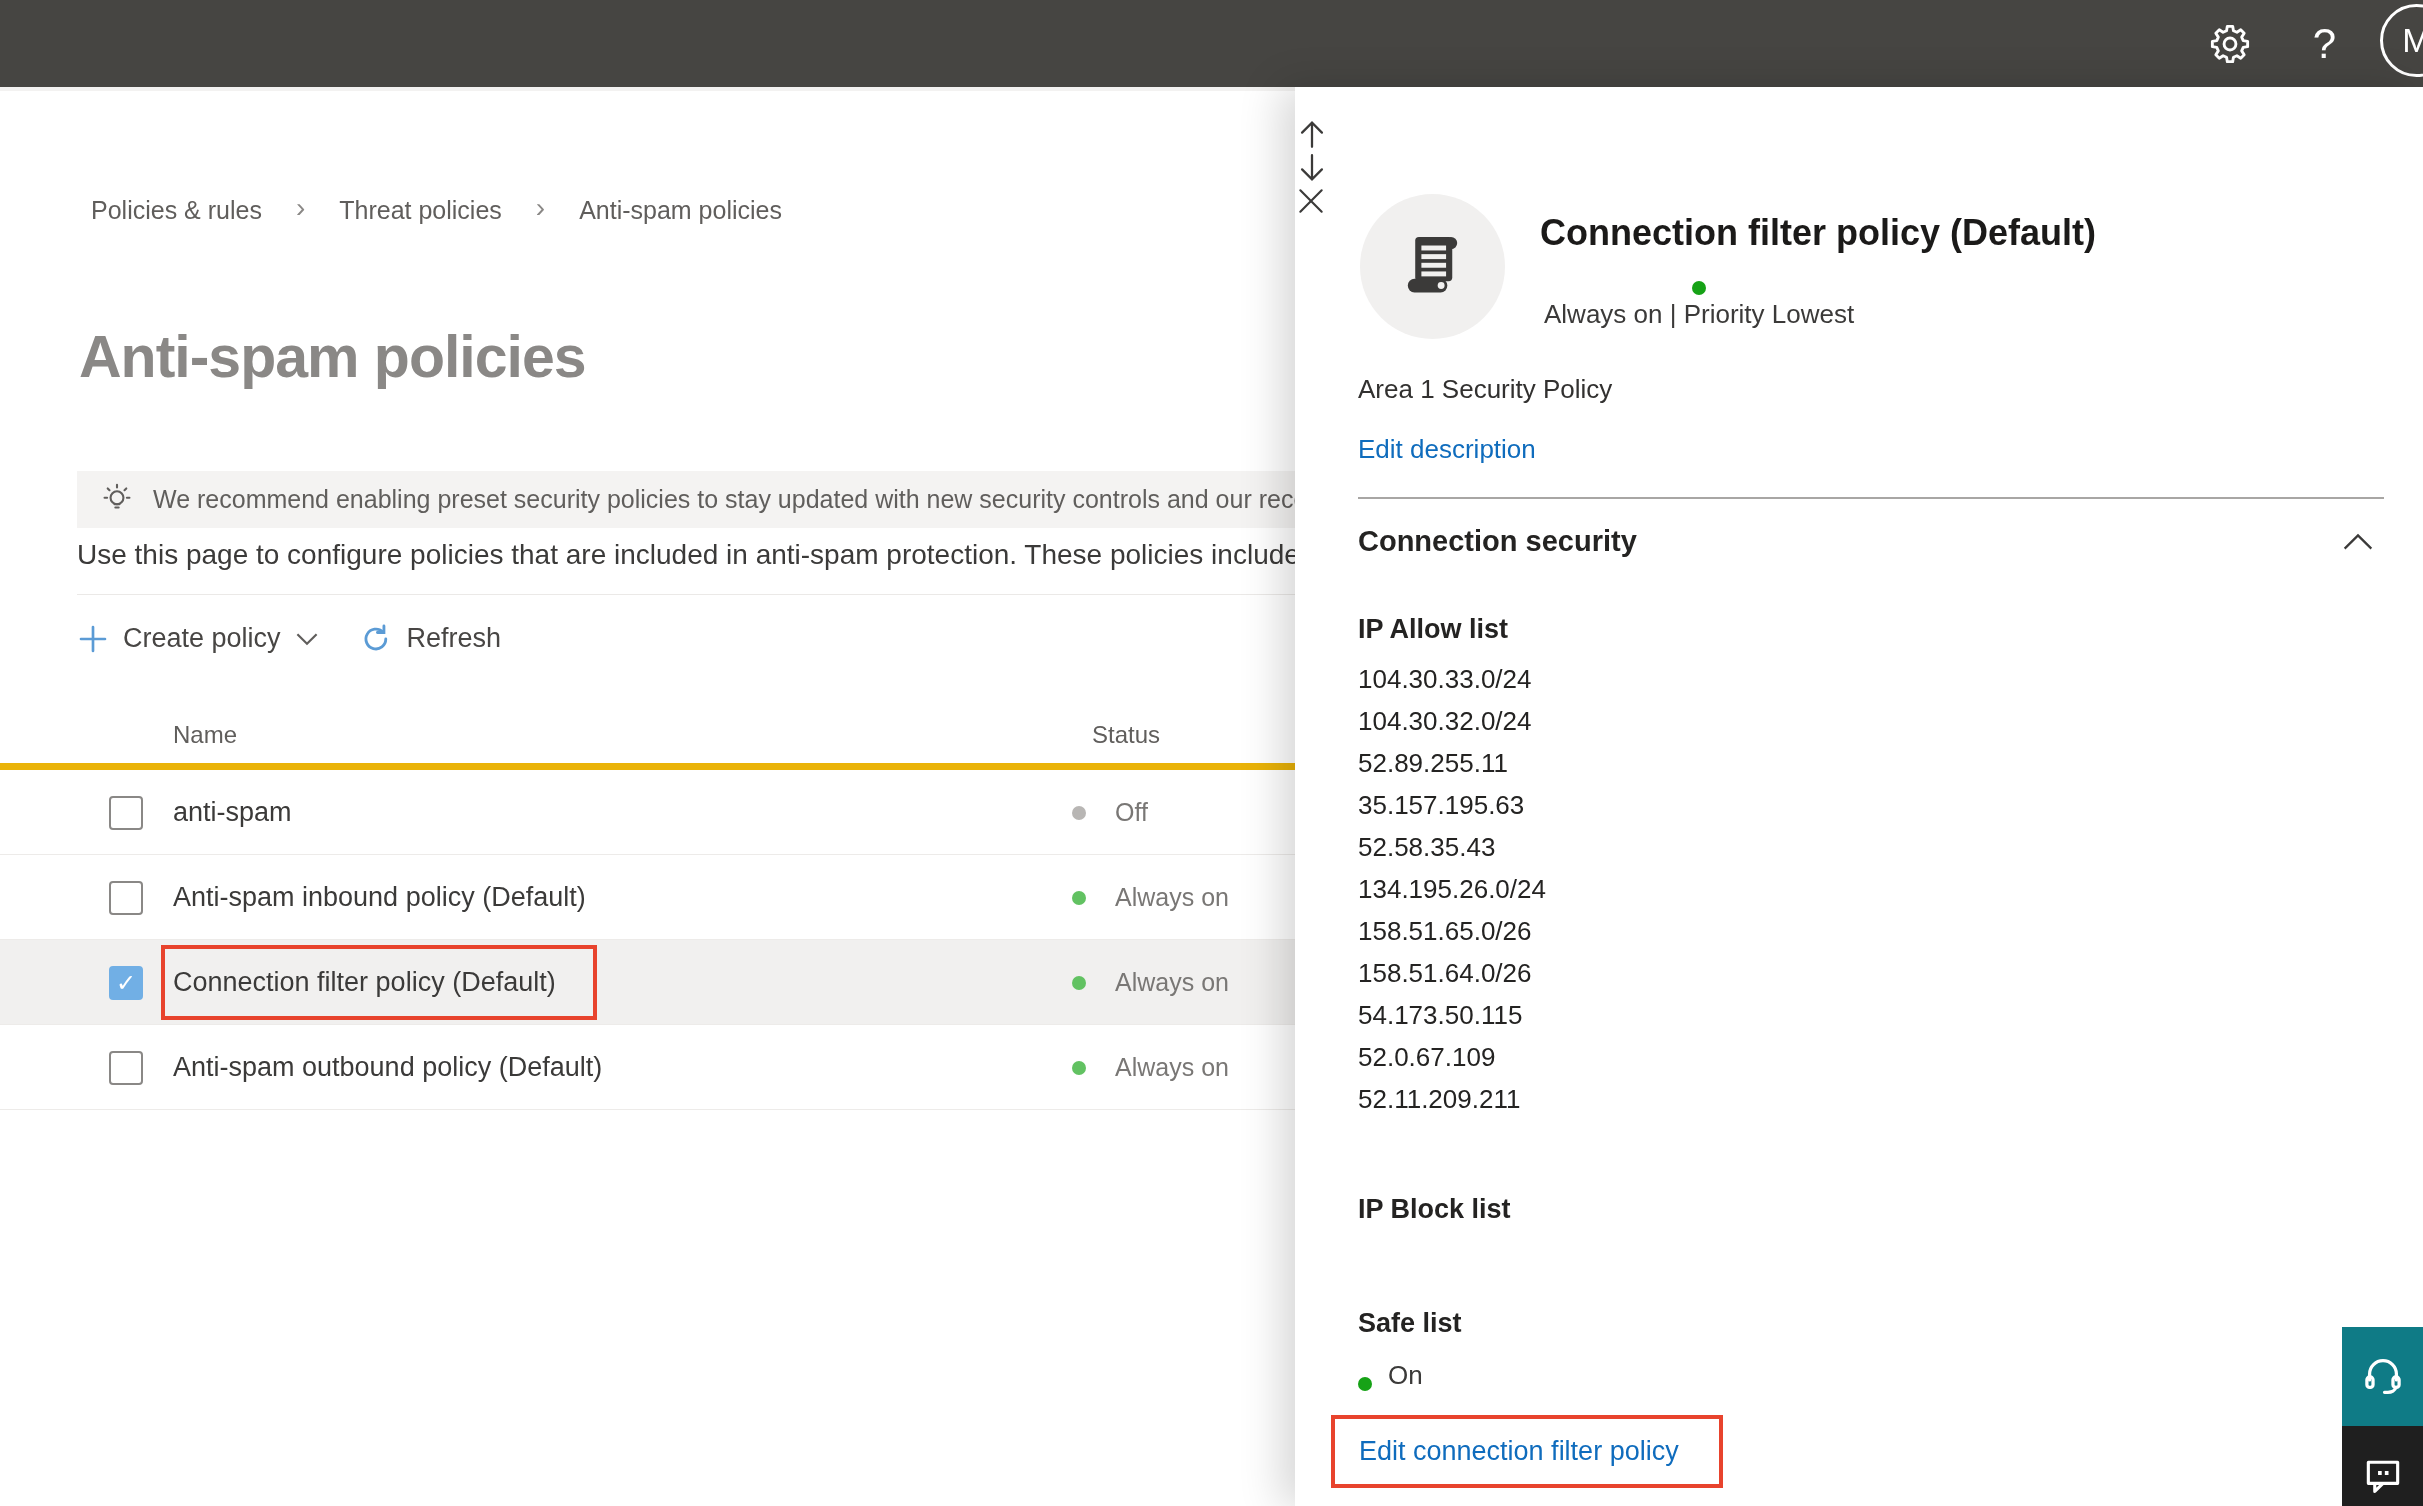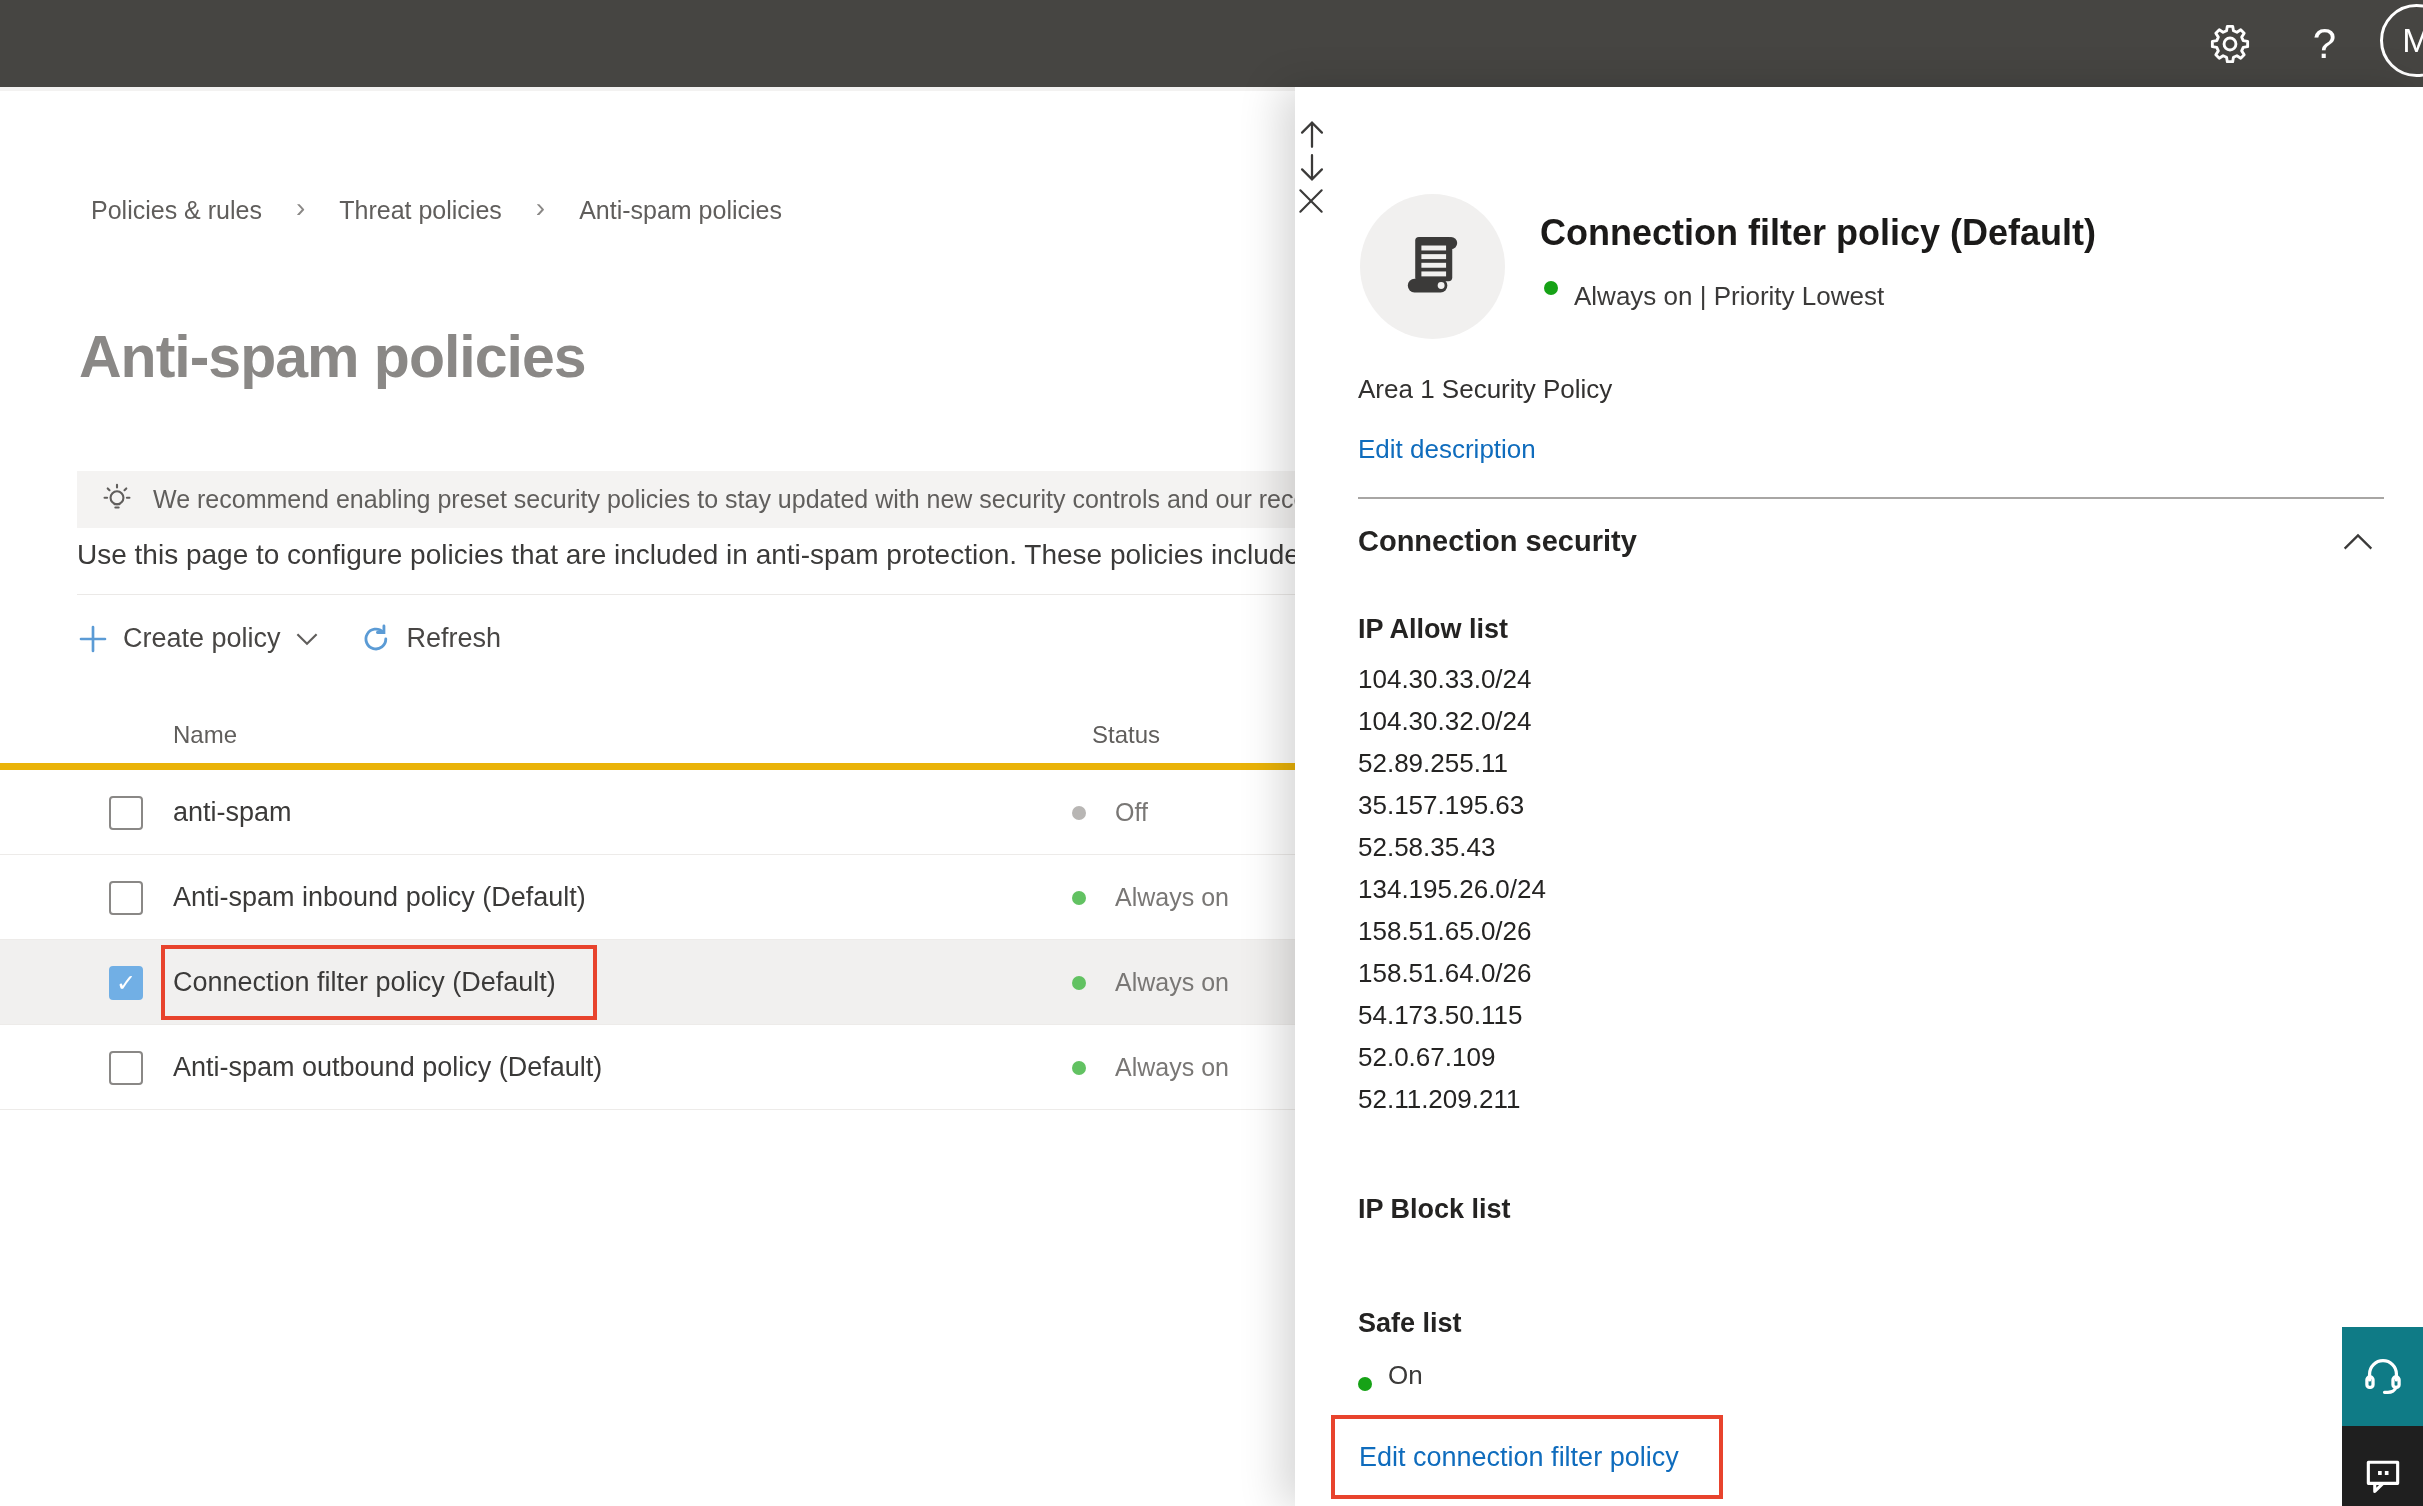--- a/index.html
+++ b/index.html
@@ -65,39 +65,39 @@
 
   
   .flyout { position:absolute; left:1295px; top:87px; width:1129px; height:1420px; background:#ffffff;
     box-shadow:-14px 0 40px rgba(0,0,0,0.16); }
   .fn-up { right:156px; } .fn-down { right:77px; } .fn-close { right:-2px; }
   .fly-nav-wrap { position:absolute; top:30px; left:0; width:1129px; height:44px; }
 
   .fly-avatar { position:absolute; left:65px; top:107px; width:145px; height:145px; border-radius:50%;
     background:#f1f0ef; display:flex; align-items:center; justify-content:center; }
   .fly-title { position:absolute; left:245px; top:125px; font-size:36px; font-weight:bold; color:#1b1a19; }
-  .fly-status { position:absolute; left:249px; top:194px; display:flex; align-items:flex-start; gap:16px; }
+  .fly-status { position:absolute; left:249px; top:194px; display:flex; align-items:center; gap:4px;flex-direction:column; }
   .fly-status .txt { font-size:26px; color:#3b3a39; }
 
   .fly-desc { position:absolute; left:63px; top:287px; font-size:26px; color:#323130; }
   .fly-edit-desc { position:absolute; left:63px; top:347px; font-size:26px; color:#0f6cbd; cursor:pointer; }
   .fly-divider { position:absolute; left:63px; top:410px; width:1026px; height:2px; background:#a8a6a4; }
 
   .fly-section { position:absolute; left:63px; top:438px; font-size:29px; font-weight:bold; color:#242322; }
   .fly-chevron { position:absolute; left:1045px; top:440px; width:36px; height:30px; cursor:pointer; display:flex; align-items:center; justify-content:center; }
 
   .fly-allow-label { position:absolute; left:63px; top:527px; font-size:27px; font-weight:bold; color:#242322; }
   .ip-list { position:absolute; left:63px; top:571px; font-size:26px; color:#242322; line-height:42px; }
 
   .fly-block-label { position:absolute; left:63px; top:1107px; font-size:27px; font-weight:bold; color:#242322; }
   .fly-safe-label  { position:absolute; left:63px; top:1221px; font-size:27px; font-weight:bold; color:#242322; }
   .fly-safe-status { position:absolute; left:63px; top:1273px; display:flex; align-items:flex-end; gap:16px; }
   .fly-safe-status .txt { font-size:26px; color:#3b3a39; }
 
-  .edit-hbox { position:absolute; left:36px; top:1328px; width:392px; height:84px; border:4px solid #e8432d;
+  .edit-hbox { position:absolute; left:36px; top:1328px; width:392px; height:73px; border:4px solid #e8432d;
     display:flex; align-items:center; padding-left:24px; }
   .fly-edit-link { font-size:27px; color:#0f6cbd; cursor:pointer; }
 
   
   .side-btn { position:absolute; left:2342px; width:81px; display:flex; align-items:center; justify-content:center; cursor:pointer; }
   .sb-help { top:1327px; height:99px; background:#0f7b86; }
   .sb-feedback { top:1426px; height:99px; background:#1f1f1f; }
 
   svg { display:block; }
 </style>

